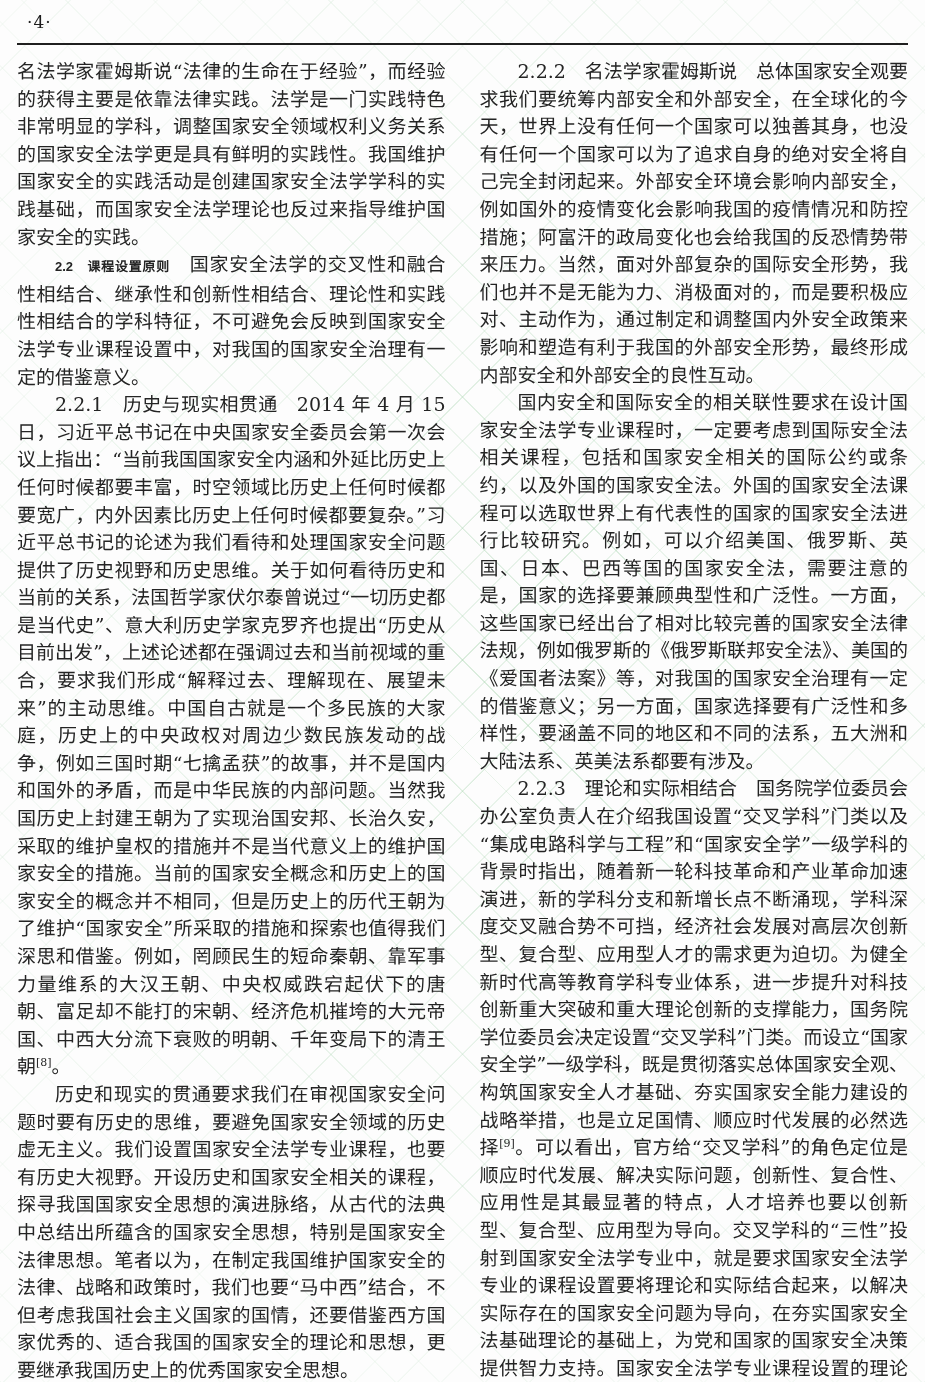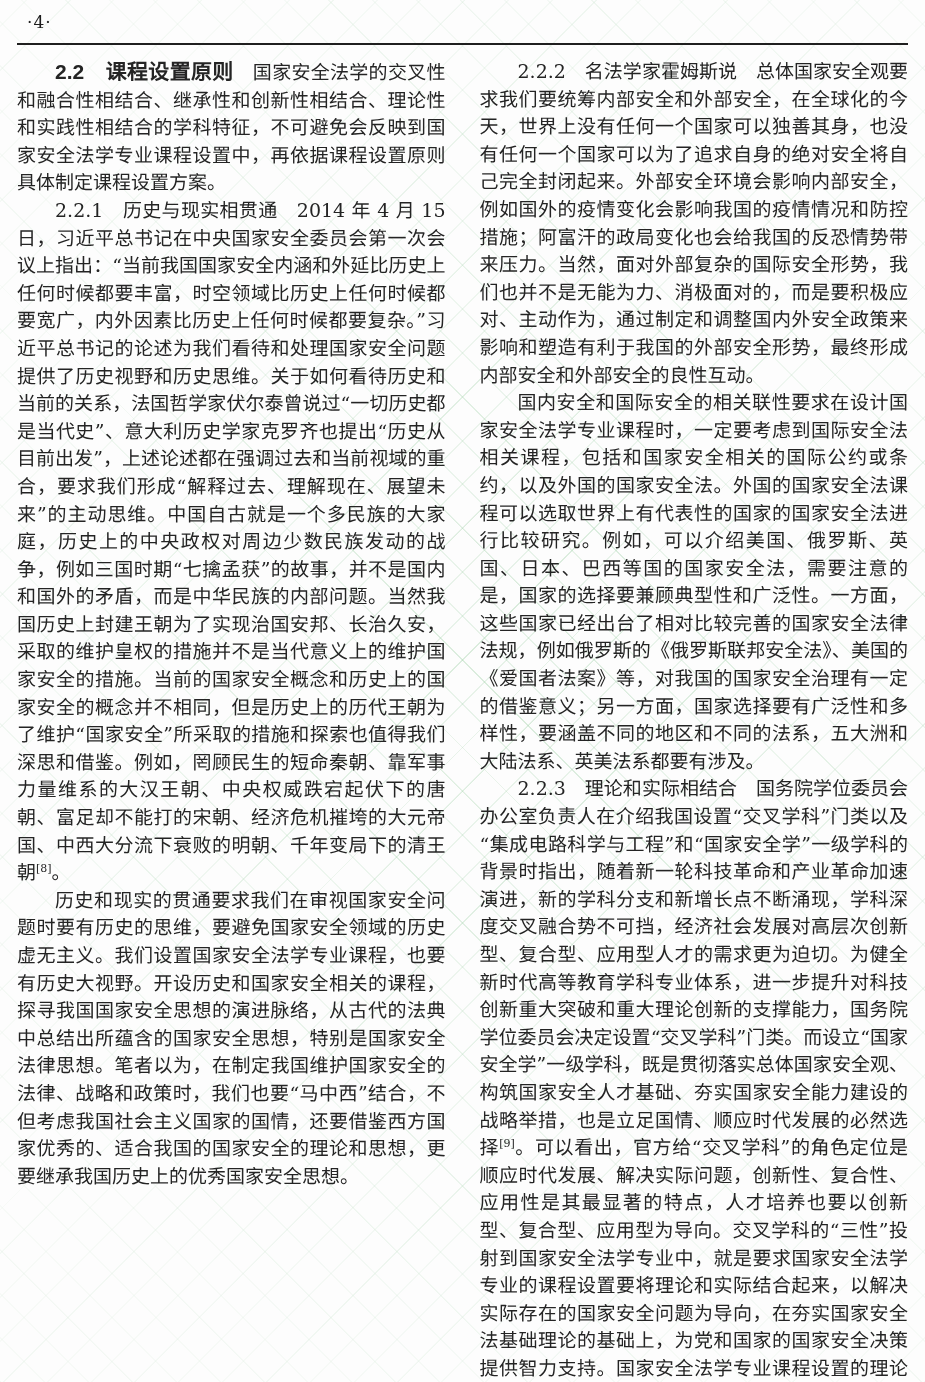--- a/index.html
+++ b/index.html
@@ -71,21 +71,21 @@
   .col p {
     margin: 0;
     text-indent: 2em;
   }
   .col p.no-indent {
     text-indent: 0;
   }
   .seg-bold {
     font-weight: 700;
     font-family: "Liberation Sans", "DejaVu Sans", sans-serif;
-    font-size: 21px;
+    font-size: 13px;
     margin-top: 8px;
   }
   .seg-head {
     
   }
   sup.cite {
     font-size: 11px;
     line-height: 0;
     vertical-align: super;
   }
@@ -95,21 +95,22 @@
 
 <div class="page">
   <div class="watermark"></div>
   <div class="content">
     <div class="page-header">
       <span class="pagenum">·4·</span>
     </div>
     <hr class="rule">
     <div class="columns">
       <section class="col">
-          <p class=""><span class="seg-bold">2.2　课程设置原则</span><span>　国家安全法学的交叉性和融合性相结合、继承性和创新性相结合、理论性和实践性相结合的学科特征，不可避免会反映到国家安全法学专业课程设置中，再依据课程设置原则具体制定课程设置方案。</span></p>
+          <p class="no-indent"><span>名法学家霍姆斯说“法律的生命在于经验”，而经验的获得主要是依靠法律实践。法学是一门实践特色非常明显的学科，调整国家安全领域权利义务关系的国家安全法学更是具有鲜明的实践性。我国维护国家安全的实践活动是创建国家安全法学学科的实践基础，而国家安全法学理论也反过来指导维护国家安全的实践。</span></p>
+          <p class=""><span class="seg-bold">2.2　课程设置原则</span><span>　国家安全法学的交叉性和融合性相结合、继承性和创新性相结合、理论性和实践性相结合的学科特征，不可避免会反映到国家安全法学专业课程设置中，对我国的国家安全治理有一定的借鉴意义。</span></p>
           <p class=""><span class="seg-head">2.2.1　历史与现实相贯通</span><span>　2014 年 4 月 15 日，习近平总书记在中央国家安全委员会第一次会议上指出：“当前我国国家安全内涵和外延比历史上任何时候都要丰富，时空领域比历史上任何时候都要宽广，内外因素比历史上任何时候都要复杂。”习近平总书记的论述为我们看待和处理国家安全问题提供了历史视野和历史思维。关于如何看待历史和当前的关系，法国哲学家伏尔泰曾说过“一切历史都是当代史”、意大利历史学家克罗齐也提出“历史从目前出发”，上述论述都在强调过去和当前视域的重合，要求我们形成“解释过去、理解现在、展望未来”的主动思维。中国自古就是一个多民族的大家庭，历史上的中央政权对周边少数民族发动的战争，例如三国时期“七擒孟获”的故事，并不是国内和国外的矛盾，而是中华民族的内部问题。当然我国历史上封建王朝为了实现治国安邦、长治久安，采取的维护皇权的措施并不是当代意义上的维护国家安全的措施。当前的国家安全概念和历史上的国家安全的概念并不相同，但是历史上的历代王朝为了维护“国家安全”所采取的措施和探索也值得我们深思和借鉴。例如，罔顾民生的短命秦朝、靠军事力量维系的大汉王朝、中央权威跌宕起伏下的唐朝、富足却不能打的宋朝、经济危机摧垮的大元帝国、中西大分流下衰败的明朝、千年变局下的清王朝</span><sup class="cite">[8]</sup><span>。</span></p>
           <p class=""><span>历史和现实的贯通要求我们在审视国家安全问题时要有历史的思维，要避免国家安全领域的历史虚无主义。我们设置国家安全法学专业课程，也要有历史大视野。开设历史和国家安全相关的课程，探寻我国国家安全思想的演进脉络，从古代的法典中总结出所蕴含的国家安全思想，特别是国家安全法律思想。笔者以为，在制定我国维护国家安全的法律、战略和政策时，我们也要“马中西”结合，不但考虑我国社会主义国家的国情，还要借鉴西方国家优秀的、适合我国的国家安全的理论和思想，更要继承我国历史上的优秀国家安全思想。</span></p>
         </section>
       <section class="col">
           <p class=""><span class="seg-head">2.2.2　名法学家霍姆斯说</span><span>　总体国家安全观要求我们要统筹内部安全和外部安全，在全球化的今天，世界上没有任何一个国家可以独善其身，也没有任何一个国家可以为了追求自身的绝对安全将自己完全封闭起来。外部安全环境会影响内部安全，例如国外的疫情变化会影响我国的疫情情况和防控措施；阿富汗的政局变化也会给我国的反恐情势带来压力。当然，面对外部复杂的国际安全形势，我们也并不是无能为力、消极面对的，而是要积极应对、主动作为，通过制定和调整国内外安全政策来影响和塑造有利于我国的外部安全形势，最终形成内部安全和外部安全的良性互动。</span></p>
           <p class=""><span>国内安全和国际安全的相关联性要求在设计国家安全法学专业课程时，一定要考虑到国际安全法相关课程，包括和国家安全相关的国际公约或条约，以及外国的国家安全法。外国的国家安全法课程可以选取世界上有代表性的国家的国家安全法进行比较研究。例如，可以介绍美国、俄罗斯、英国、日本、巴西等国的国家安全法，需要注意的是，国家的选择要兼顾典型性和广泛性。一方面，这些国家已经出台了相对比较完善的国家安全法律法规，例如俄罗斯的《俄罗斯联邦安全法》、美国的《爱国者法案》等，对我国的国家安全治理有一定的借鉴意义；另一方面，国家选择要有广泛性和多样性，要涵盖不同的地区和不同的法系，五大洲和大陆法系、英美法系都要有涉及。</span></p>
           <p class=""><span class="seg-head">2.2.3　理论和实际相结合</span><span>　国务院学位委员会办公室负责人在介绍我国设置“交叉学科”门类以及“集成电路科学与工程”和“国家安全学”一级学科的背景时指出，随着新一轮科技革命和产业革命加速演进，新的学科分支和新增长点不断涌现，学科深度交叉融合势不可挡，经济社会发展对高层次创新型、复合型、应用型人才的需求更为迫切。为健全新时代高等教育学科专业体系，进一步提升对科技创新重大突破和重大理论创新的支撑能力，国务院学位委员会决定设置“交叉学科”门类。而设立“国家安全学”一级学科，既是贯彻落实总体国家安全观、构筑国家安全人才基础、夯实国家安全能力建设的战略举措，也是立足国情、顺应时代发展的必然选择</span><sup class="cite">[9]</sup><span>。可以看出，官方给“交叉学科”的角色定位是顺应时代发展、解决实际问题，创新性、复合性、应用性是其最显著的特点，人才培养也要以创新型、复合型、应用型为导向。交叉学科的“三性”投射到国家安全法学专业中，就是要求国家安全法学专业的课程设置要将理论和实际结合起来，以解决实际存在的国家安全问题为导向，在夯实国家安全法基础理论的基础上，为党和国家的国家安全决策提供智力支持。国家安全法学专业课程设置的理论和</span></p>
         </section>
     </div>
   </div>

